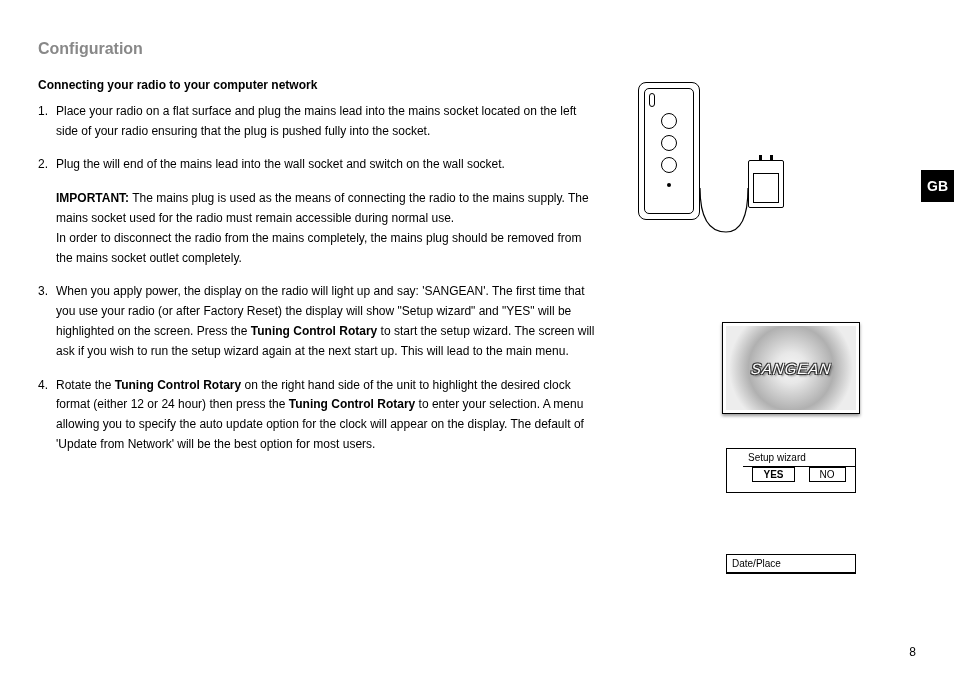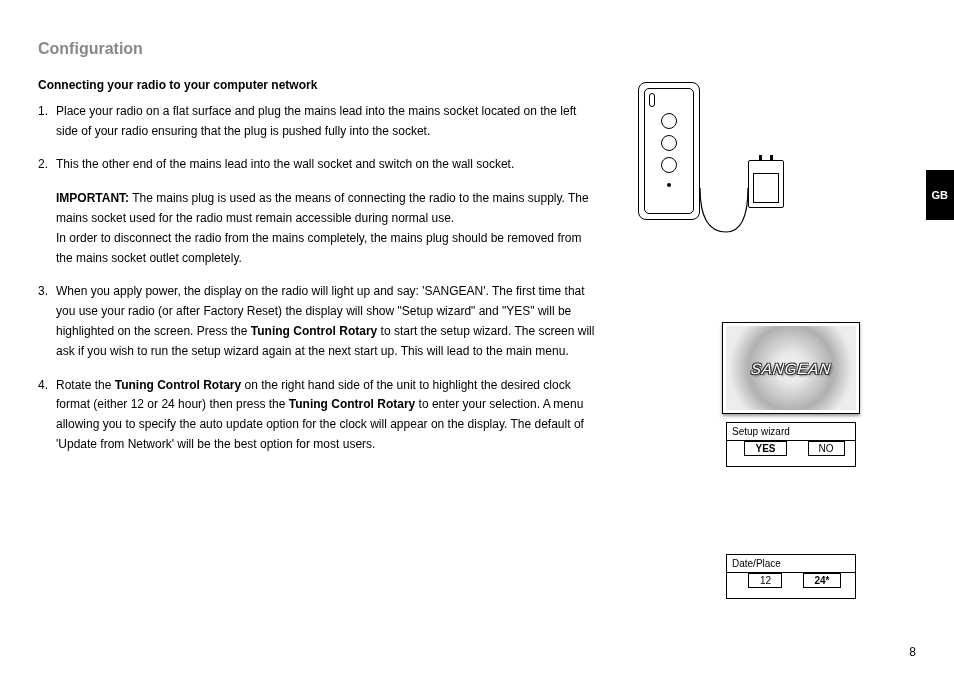--- a/index.html
+++ b/index.html
@@ -59,23 +59,23 @@
   }
 
   .bold { font-weight: bold; }
 
   .gb-tab {
     position: absolute;
     right: 0;
     top: 170px;
     background: #000;
     color: #fff;
-    font-size: 11px;
+    font-size: 14px;
     font-weight: bold;
-    padding: 19px 6px;
+    padding: 8px 6px;
   }
 
   .page-number {
     position: absolute;
     right: 38px;
     bottom: 14px;
     font-size: 12px;
   }
 
   
@@ -180,25 +180,24 @@
   .ui-opts {
     display:flex; justify-content:center; gap:14px;
     padding: 0 5px 10px 5px;
   }
   .opt {
     border:1px solid #000;
     padding: 1px 10px;
     min-width: 34px;
     text-align:center;
     font-size: 10px;
-    margin-left: 7px;
   }
   .opt.active { font-weight: bold; }
 
-  .wizard-box { top: 422px; }
+  .wizard-box { top: 448px; padding-left: 16px; }
   .datetime-box { top: 554px; }
 
   
   .rotary-fig {
     position: absolute;
     left: 618px; top: 461px;
     width: 86px; height: 86px;
   }
   .rot-label {
     position:absolute; left: 74px; top: 56px; font-size: 11px;
@@ -218,21 +217,21 @@
 
       <div class="sub-heading">Connecting your radio to your computer network</div>
 
       <div class="para">
         <div class="num">1.</div>
         <div class="body">Place your radio on a flat surface and plug the mains lead into the mains socket located on the left side of your radio ensuring that the plug is pushed fully into the socket.</div>
       </div>
 
       <div class="para">
         <div class="num">2.</div>
-        <div class="body">This the other end of the mains lead into the wall socket and switch on the wall socket.</div>
+        <div class="body">Plug the will end of the mains lead into the wall socket and switch on the wall socket.</div>
       </div>
 
       <div class="indent-block">
         <span class="bold">IMPORTANT:</span><span> The mains plug is used as the means of connecting the radio to the mains supply. The mains socket used for the radio must remain accessible during normal use.</span>
         <div>In order to disconnect the radio from the mains completely, the mains plug should be removed from the mains socket outlet completely.</div>
       </div>
 
       <div class="para">
         <div class="num">3.</div>
         <div class="body">
@@ -279,23 +278,19 @@
   <div class="ui-box wizard-box">
     <div class="ui-title">Setup wizard</div>
     <div class="ui-opts">
       <div class="opt active">YES</div>
       <div class="opt">NO</div>
     </div>
   </div>
 
   <div class="ui-box datetime-box">
     <div class="ui-title">Date/Place</div>
-    <div class="ui-opts">
-      <div class="opt">12</div>
-      <div class="opt active">24*</div>
-    </div>
   </div>
 
   <div class="gb-tab">GB</div>
 
   <div class="page-number">8</div>
 
 </div>
 
 </body></html>

